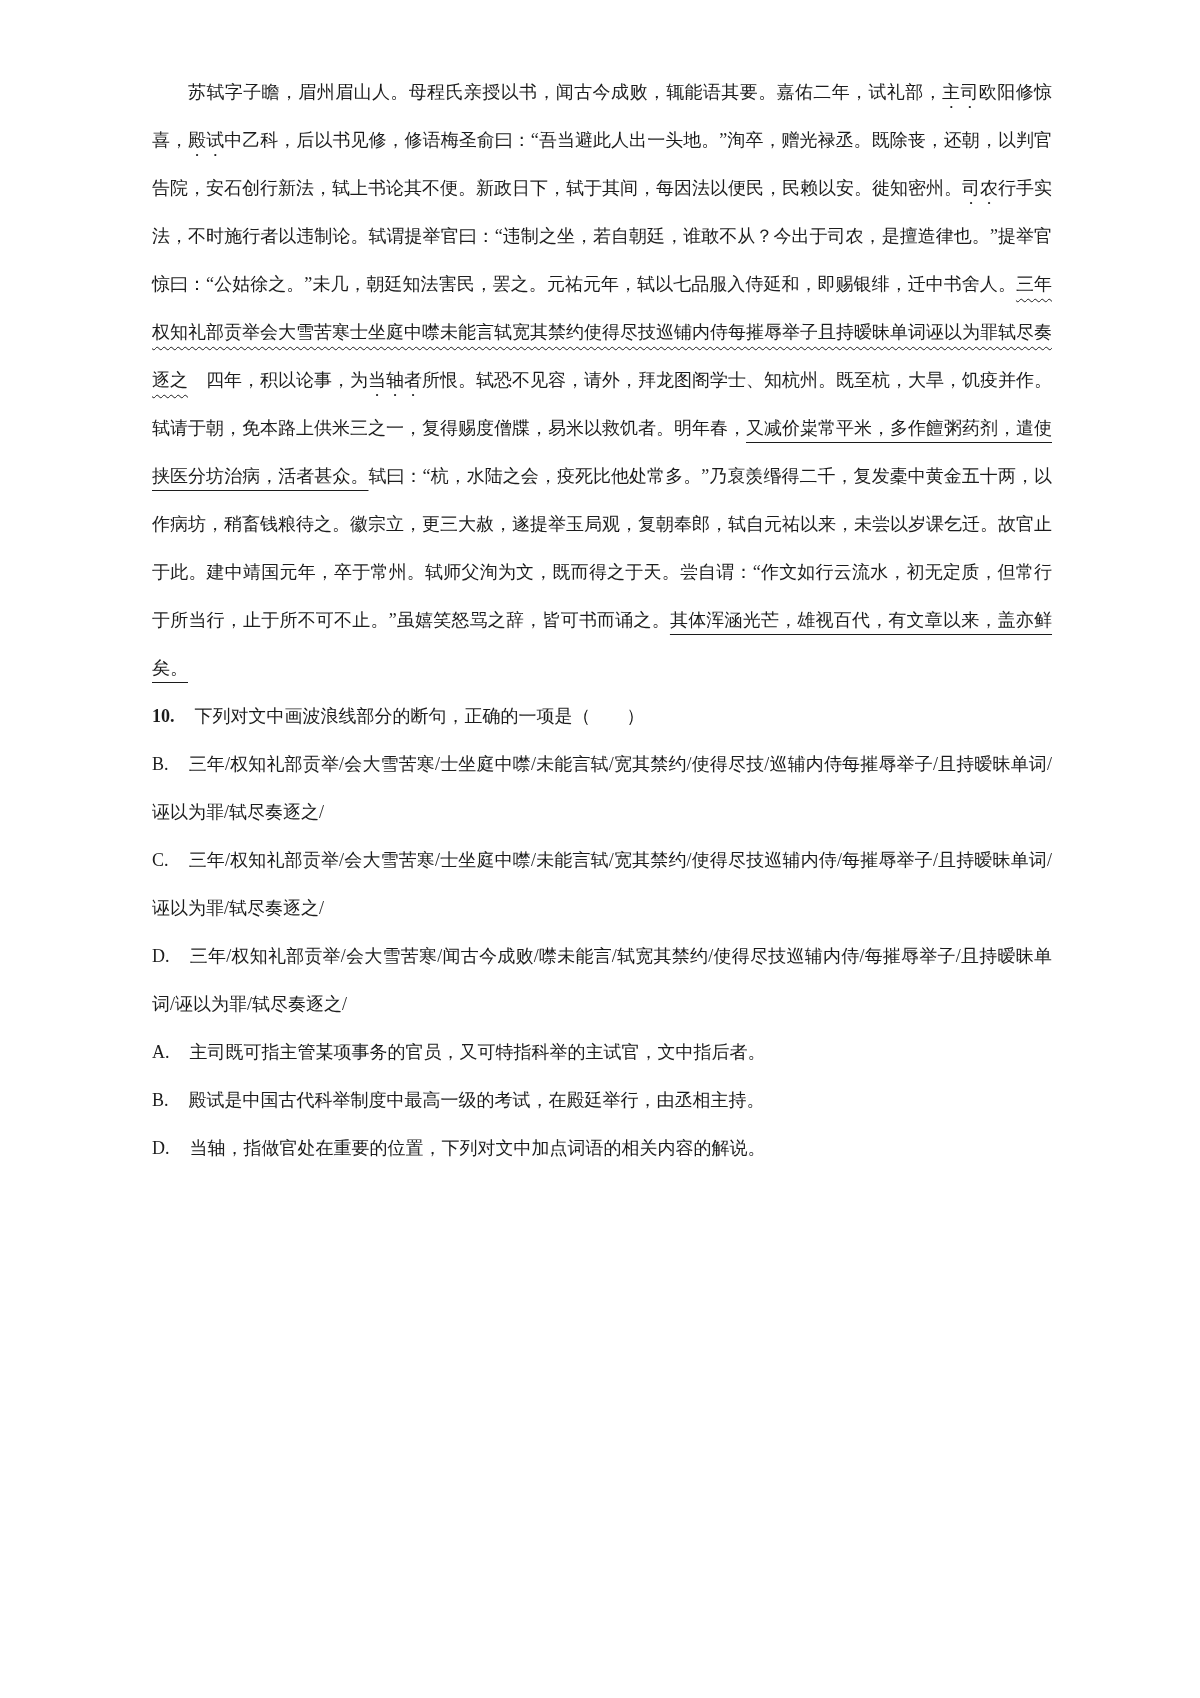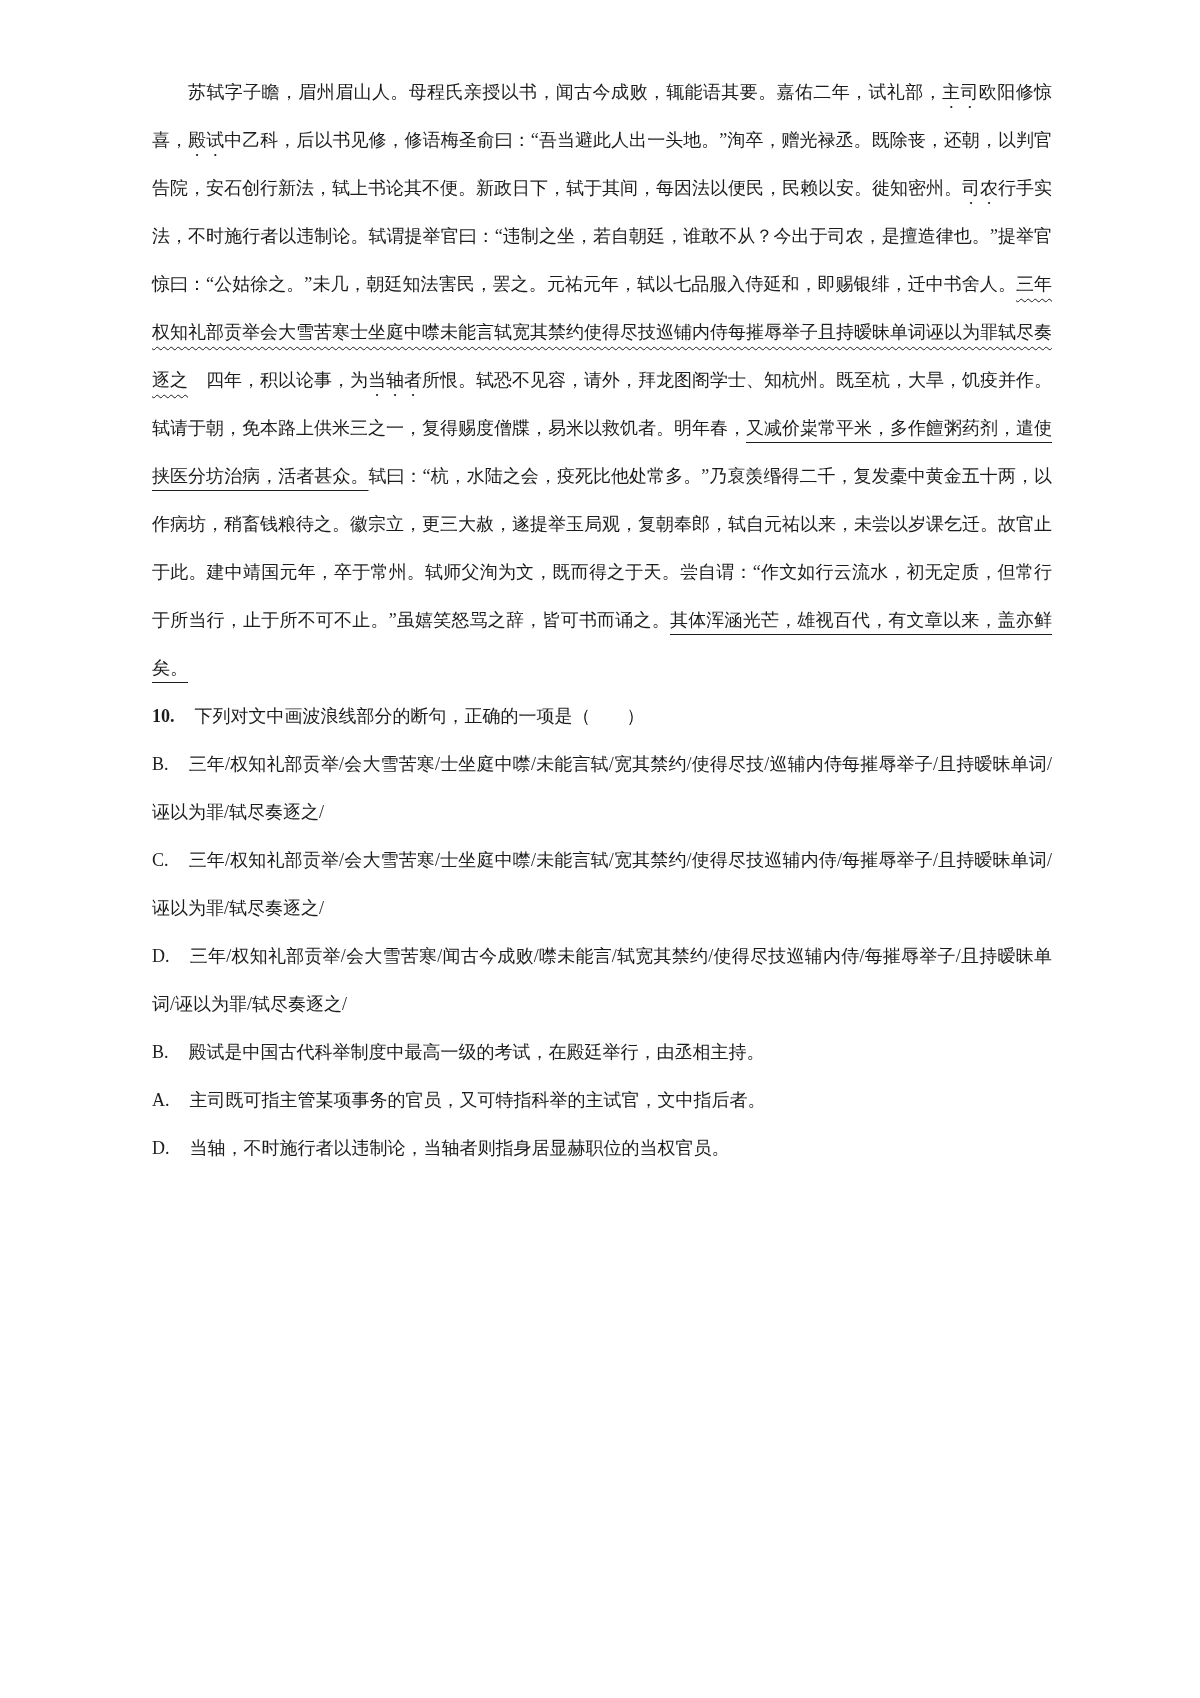--- a/index.html
+++ b/index.html
@@ -90,27 +90,27 @@
 
   <p class="option-line">
     <span class="olabel">D.</span><span class="otext">三年/权知礼部贡举/会大雪苦寒/闻古今成败/噤未能言/轼宽其禁约/使得尽技巡辅内侍/每摧辱举子/且持暧昧单词/诬以为罪/轼尽奏逐之/</span>
   </p>
 </div>
   </div>
 
   <div class="question">
     <div class="options">
   <p class="option-line">
-    <span class="olabel">B.</span><span class="otext">殿试是中国古代科举制度中最高一级的考试，在殿廷举行，由丞相主持。</span>
+    <span class="olabel">A.</span><span class="otext">主司既可指主管某项事务的官员，又可特指科举的主试官，文中指后者。</span>
   </p>
 
   <p class="option-line">
-    <span class="olabel">A.</span><span class="otext">主司既可指主管某项事务的官员，又可特指科举的主试官，文中指后者。</span>
+    <span class="olabel">B.</span><span class="otext">殿试是中国古代科举制度中最高一级的考试，在殿廷举行，由丞相主持。</span>
   </p>
 
 
   <p class="option-line">
-    <span class="olabel">D.</span><span class="otext">当轴，不时施行者以违制论，当轴者则指身居显赫职位的当权官员。</span>
+    <span class="olabel">D.</span><span class="otext">当轴，指做官处在重要的位置，下列对文中加点词语的相关内容的解说。</span>
   </p>
 </div>
   </div>
 </div>
 </div>
 
 </body></html>

